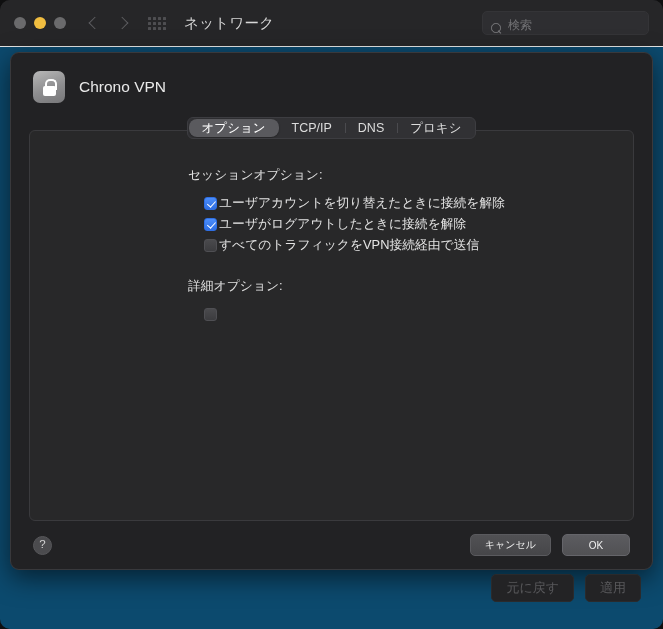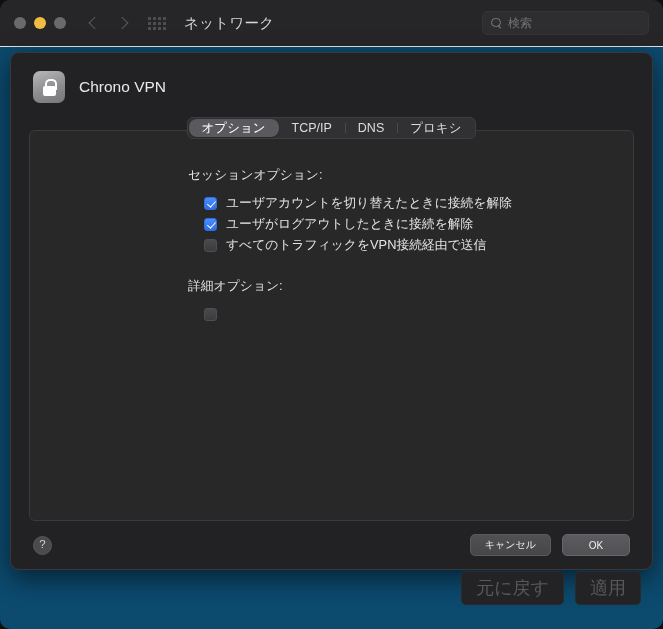--- a/index.html
+++ b/index.html
@@ -106,22 +106,22 @@
   .search-box {
     position: absolute;
     right: 14px;
     top: 11px;
     width: 167px;
     height: 24px;
     background: #2e2e31;
     border: 1px solid #343437;
     border-radius: 5px;
     display: flex;
-    align-items: center;
-    padding: 8px 8px;
+    align-items: flex-end;
+    padding: 0 8px;
     gap: 6px;
   }
   .search-icon {
     width: 11px; height: 11px;
     position: relative;
     flex: 0 0 11px;
   }
   .search-icon::before {
     content: "";
     position: absolute;
@@ -270,21 +270,21 @@
   .group-label {
     font-size: 12.8px;
     color: #e2e2e2;
     margin-bottom: 9px;
   }
   .group-label.second { margin-top: 22px; }
 
   .check-row {
     display: flex;
     align-items: center;
-    gap: 9px;
+    gap: 2px;
     height: 21px;
     margin-left: 16px;
   }
   .checkbox {
     width: 13px;
     height: 13px;
     border-radius: 3px;
     flex: 0 0 13px;
     position: relative;
     display: block;
@@ -363,26 +363,26 @@
   .window-footer {
     position: absolute;
     left: 0; right: 0; bottom: 0;
     height: 64px;
     display: flex;
     align-items: center;
     justify-content: flex-end;
     padding: 0 22px 18px 0;
   }
   .btn-disabled {
-    height: 34px;
+    height: 28px;
     border-radius: 5px;
     border: 1px solid #2a2a2c;
     background: #232325;
     color: #58585b;
-    font-size: 18px;
+    font-size: 13px;
     display: inline-flex;
     align-items: center;
     justify-content: center;
     padding: 0 14px;
     cursor: default;
     font-family: inherit;
     white-space: nowrap;
   }
   .btn-disabled + .btn-disabled { margin-left: 11px; }
 </style>

